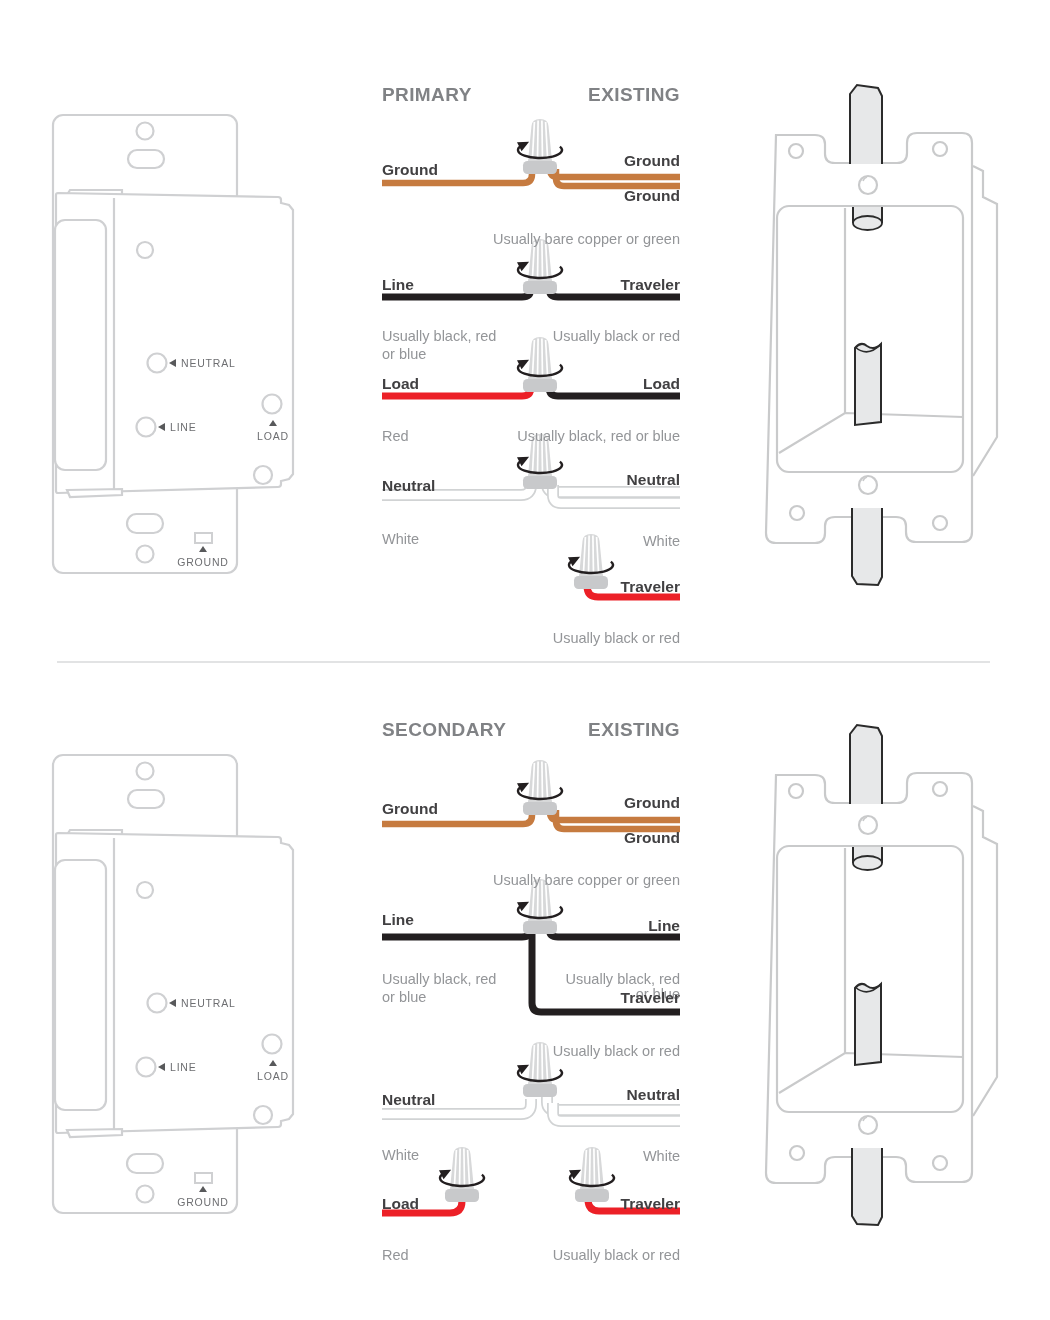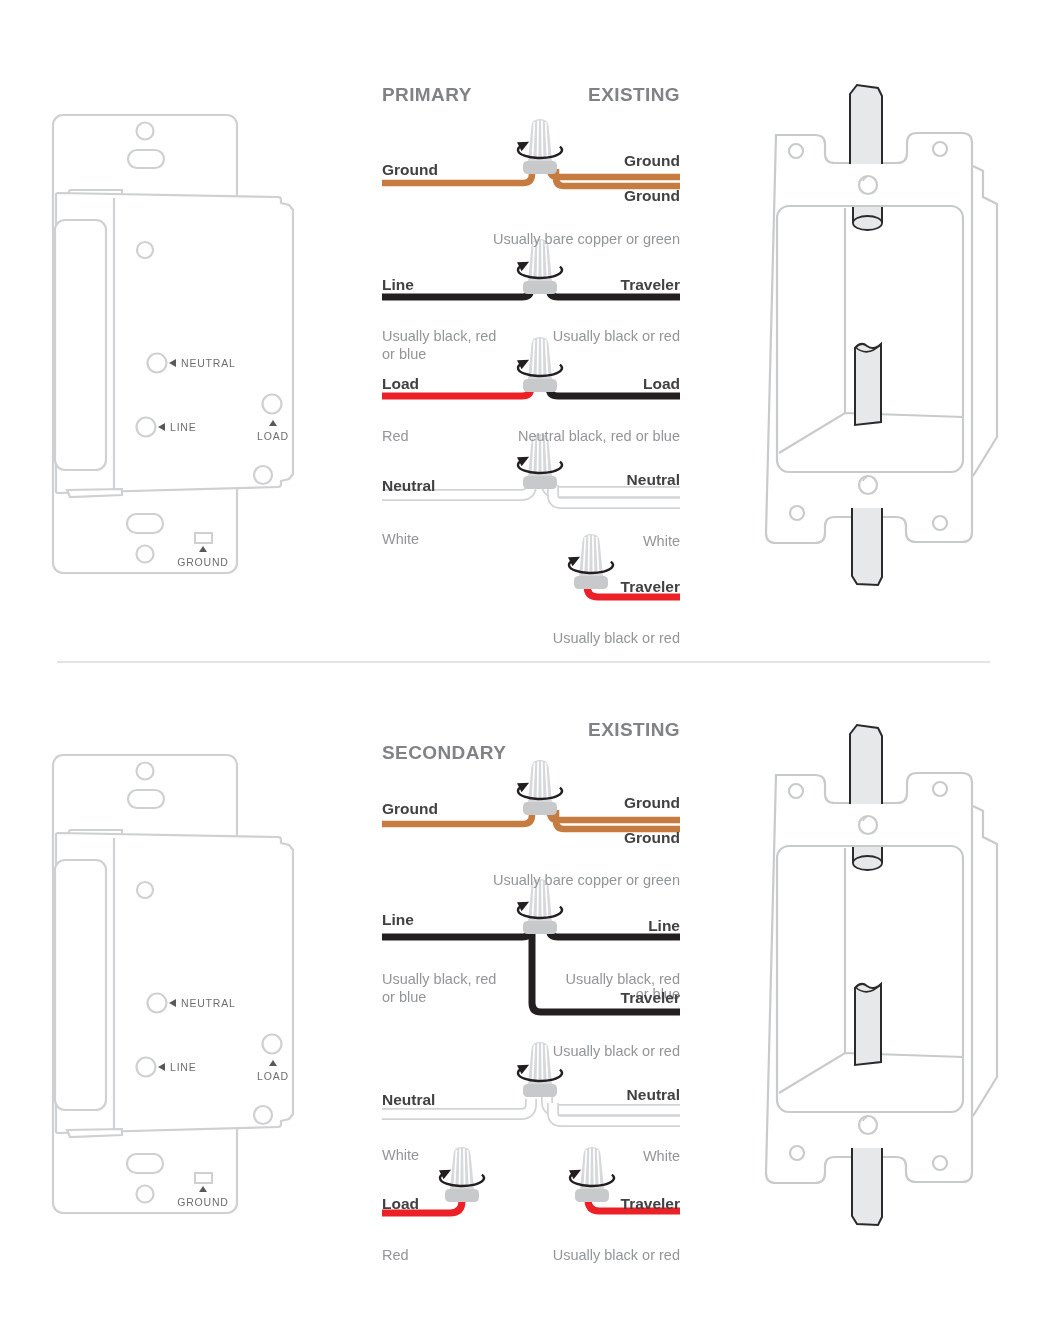--- a/index.html
+++ b/index.html
@@ -156,21 +156,21 @@
 
     <div class="wl" style="left:382px;top:276px">Line</div>
     <div class="wl ra" style="right:370px;top:276px">Traveler</div>
     <div class="note" style="left:382px;top:302px">Usually black, red</div>
     <div class="note" style="left:382px;top:320px">or blue</div>
     <div class="note ra" style="right:370px;top:302px">Usually black or red</div>
 
     <div class="wl" style="left:382px;top:375px">Load</div>
     <div class="wl ra" style="right:370px;top:375px">Load</div>
     <div class="note" style="left:382px;top:402px">Red</div>
-    <div class="note ra" style="right:370px;top:402px">Neutral black, red or blue</div>
+    <div class="note ra" style="right:370px;top:402px">Usually black, red or blue</div>
 
     <div class="wl" style="left:382px;top:477px">Neutral</div>
     <div class="wl ra" style="right:370px;top:471px">Neutral</div>
     <div class="note" style="left:382px;top:505px">White</div>
     <div class="note ra" style="right:370px;top:507px">White</div>
 
     <div class="wl ra" style="right:370px;top:578px">Traveler</div>
     <div class="note ra" style="right:370px;top:604px">Usually black or red</div>
   </section>
 
@@ -178,21 +178,21 @@
 
   <section>
     <svg class="abs" style="left:30px;top:730px" width="300" height="500">
       <use href="#switch-device"></use>
     </svg>
 
     <svg class="abs" style="left:730px;top:720px" width="300" height="530">
       <use href="#wall-box"></use>
     </svg>
 
-    <div class="hdr" style="left:382px;top:742px">SECONDARY</div>
+    <div class="hdr" style="left:382px;top:719px">SECONDARY</div>
     <div class="hdr ra" style="right:370px;top:719px">EXISTING</div>
 
     <svg class="abs" style="left:375px;top:745px" width="315" height="505">
 
       <g>
         <path d="M7,79 H148 Q157,79 157,70 V65" stroke="#C67B40" stroke-width="6.5" fill="none"></path>
         <path d="M305,75 H183 Q175,75 175,67 V63" stroke="#C67B40" stroke-width="6.5" fill="none"></path>
         <path d="M305,84 H189 Q181,84 181,76 V65" stroke="#C67B40" stroke-width="6.5" fill="none"></path>
         <use href="#wirenut" x="165" y="68"></use>
       </g>

